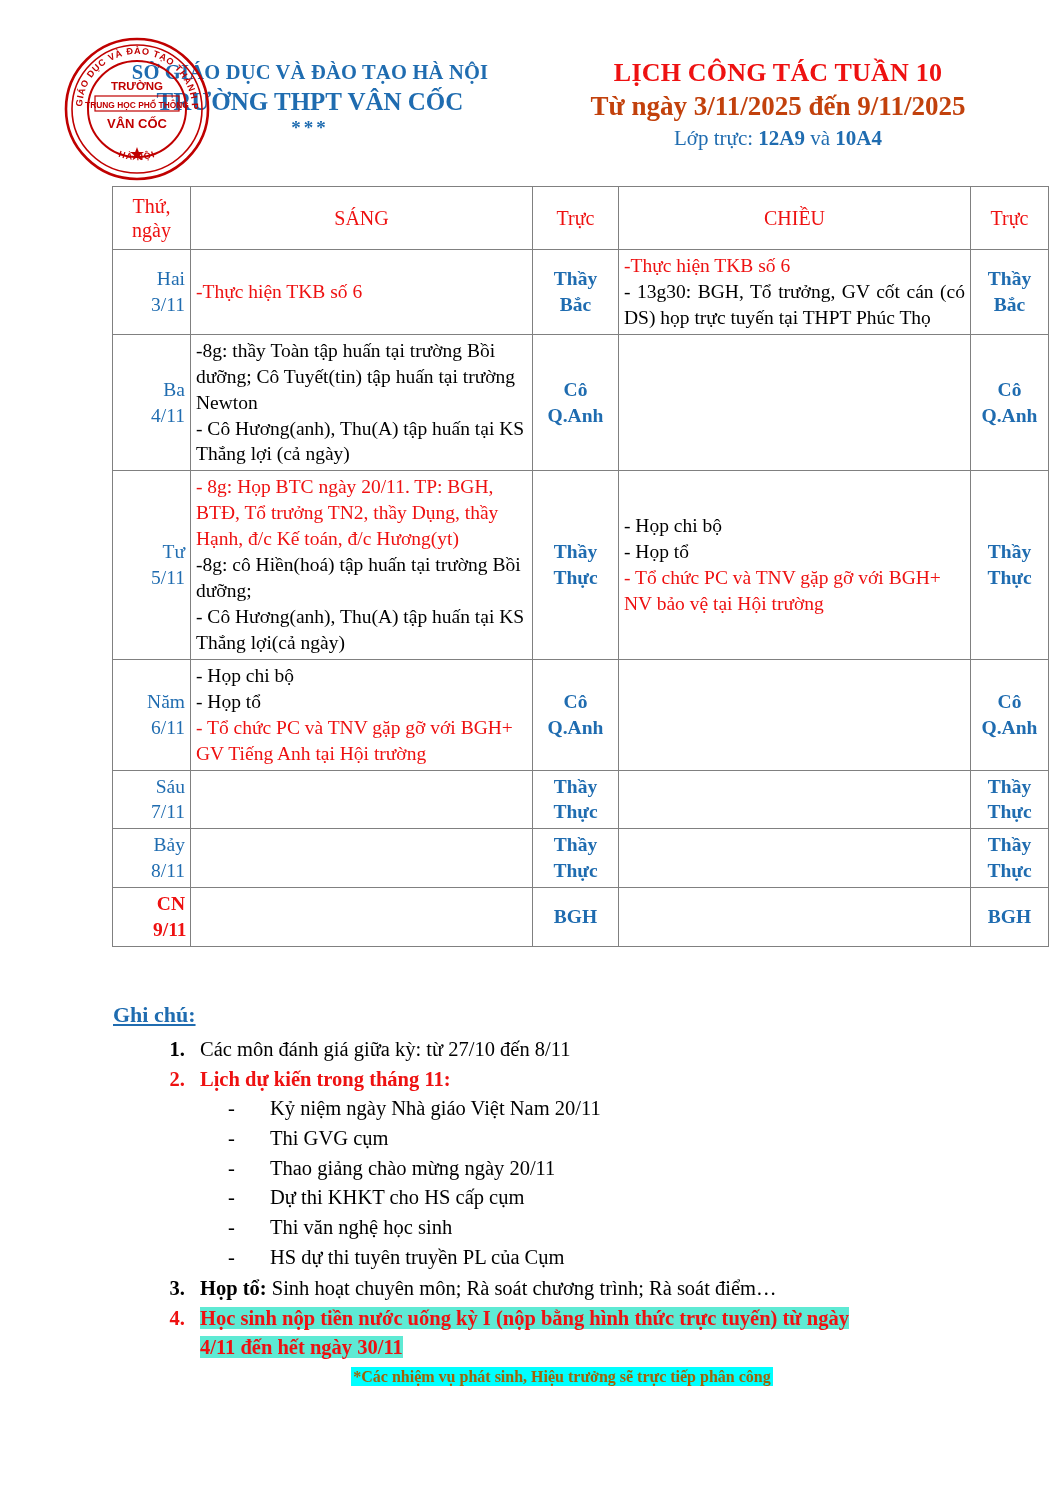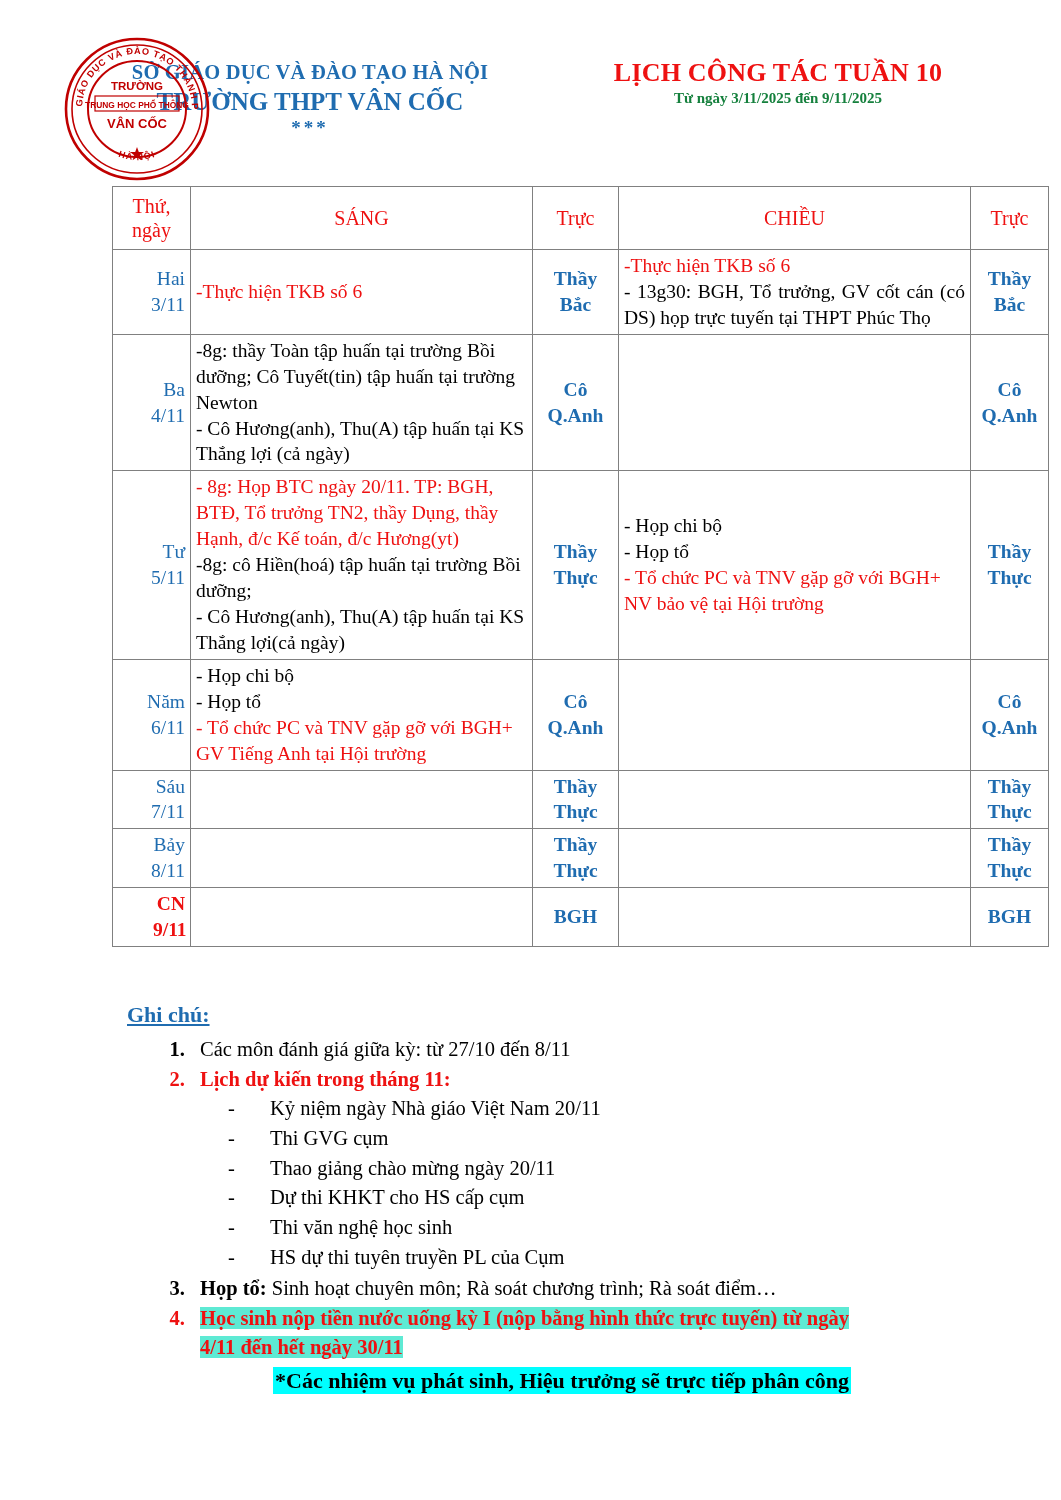--- a/index.html
+++ b/index.html
@@ -67,23 +67,23 @@
     text-align: center;
   }
   .title-main {
     color: #ee1111;
     font-weight: bold;
     font-size: 26px;
     line-height: 1.18;
     letter-spacing: 0.2px;
   }
   .title-sub {
-    color: #15803d;
-    font-weight: bold;
-    font-size: 15px;
+    color: #c2410c;
+    font-weight: bold;
+    font-size: 27px;
     line-height: 1.3;
   }
   .title-class {
     color: #1f6cb0;
     font-size: 21px;
     line-height: 1.35;
   }
   .title-class b { font-weight: bold; }
 
   
@@ -148,21 +148,21 @@
     position: absolute;
     left: 112px;
     top: 1002px;
     width: 900px;
   }
   .notes-title {
     color: #1f6cb0;
     font-weight: bold;
     font-size: 22px;
     text-decoration: underline;
-    margin-left: 15px;
+    margin-left: 1px;
   }
   ol.note-list {
     margin: 7px 0 0 0;
     padding-left: 78px;
     font-size: 20.5px;
     line-height: 1.42;
   }
   ol.note-list > li {
     padding-left: 10px;
     margin-bottom: 1px;
@@ -204,23 +204,23 @@
 
   .footer-note {
     position: absolute;
     left: 112px;
     top: 1368px;
     width: 900px;
     text-align: center;
   }
   .footer-note .hl-cyan {
     background: #00ffff;
-    color: #000000;
-    font-weight: bold;
-    font-size: 22px;
+    color: #a16207;
+    font-weight: bold;
+    font-size: 16px;
     padding: 1px 2px;
   }
 </style>
 </head>
 <body>
 
 <div class="header">
 
   <div class="org-block">
     <div class="org-line1">SỞ GIÁO DỤC VÀ ĐÀO TẠO HÀ NỘI</div>
@@ -245,20 +245,26 @@
     <text x="75" y="56" text-anchor="middle" font-family="'Liberation Sans', sans-serif" font-size="11.5" font-weight="bold" fill="#c00000">TRƯỜNG</text>
     <rect x="33" y="62" width="84" height="15" fill="none" stroke="#c00000" stroke-width="1.2"></rect>
     <text x="75" y="73.5" text-anchor="middle" font-family="'Liberation Sans', sans-serif" font-size="8.4" font-weight="bold" fill="#c00000">TRUNG HỌC PHỔ THÔNG</text>
     <text x="75" y="94" text-anchor="middle" font-family="'Liberation Sans', sans-serif" font-size="13" font-weight="bold" fill="#c00000">VÂN CỐC</text>
     <polygon points="75,113 76.8,118 82,118 77.8,121.2 79.4,126.3 75,123.2 70.6,126.3 72.2,121.2 68,118 73.2,118" fill="#c00000"></polygon>
   </svg>
 
   <div class="title-block">
     <div class="title-main">LỊCH CÔNG TÁC TUẦN 10</div>
     <div class="title-sub">Từ ngày 3/11/2025 đến 9/11/2025</div>
+    <div class="title-class">
+      <span>Lớp trực:</span>
+      <b>12A9</b>
+      <span>và</span>
+      <b>10A4</b>
+    </div>
   </div>
 </div>
 
 <div class="sched-wrap">
   <table class="sched">
     <colgroup>
       <col class="c-day">
         <col class="c-morn">
         <col class="c-duty1">
         <col class="c-aft">

